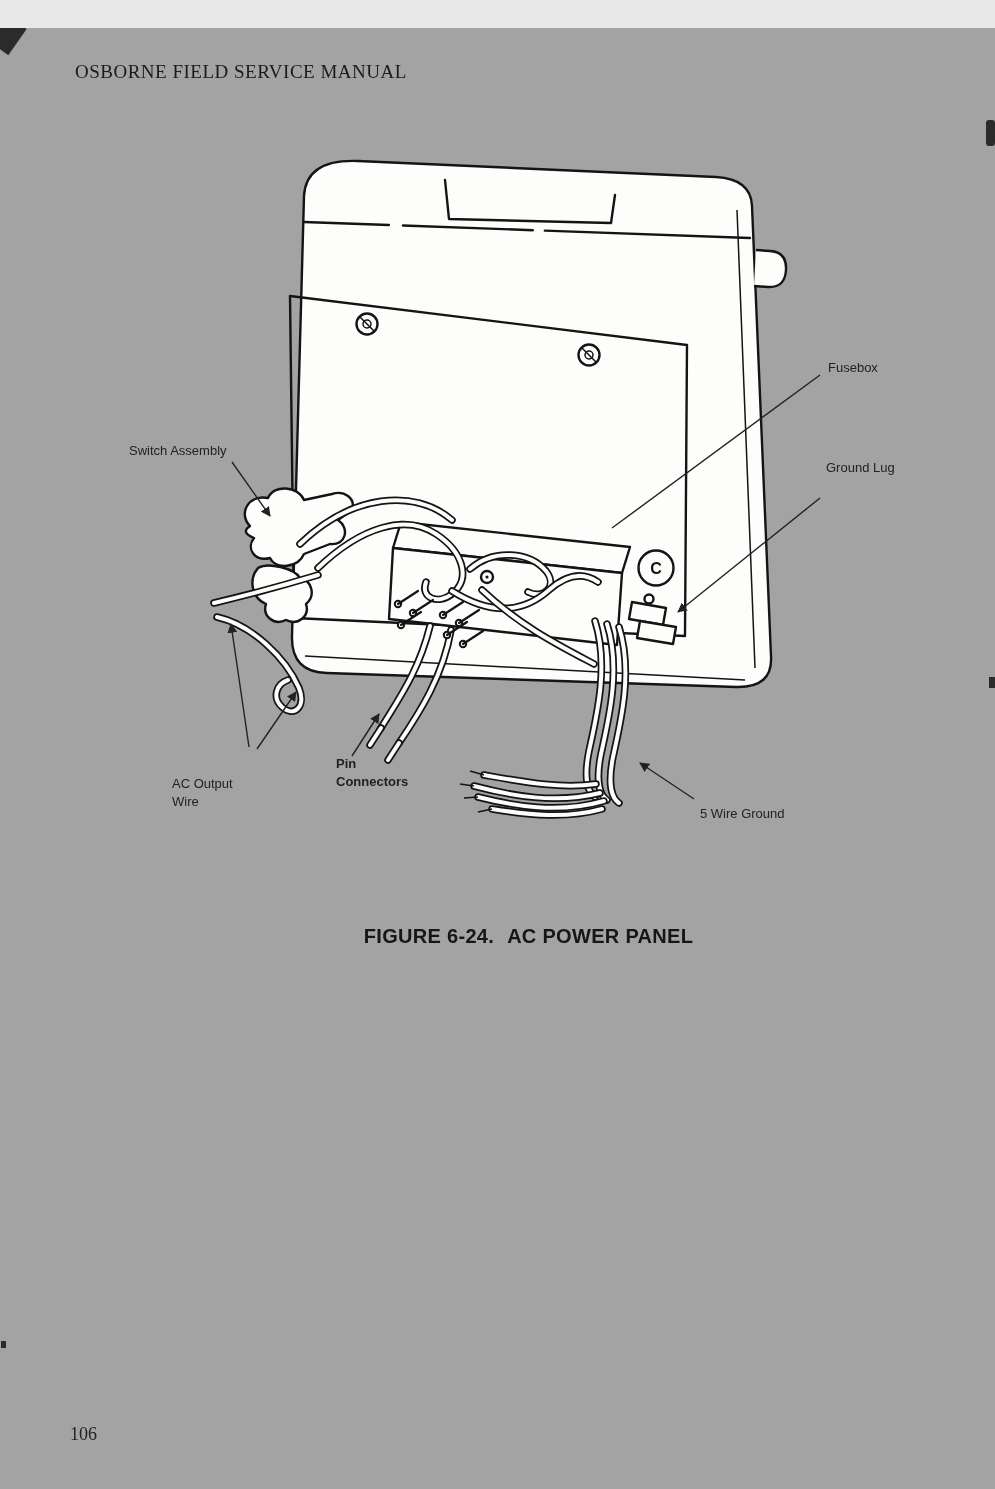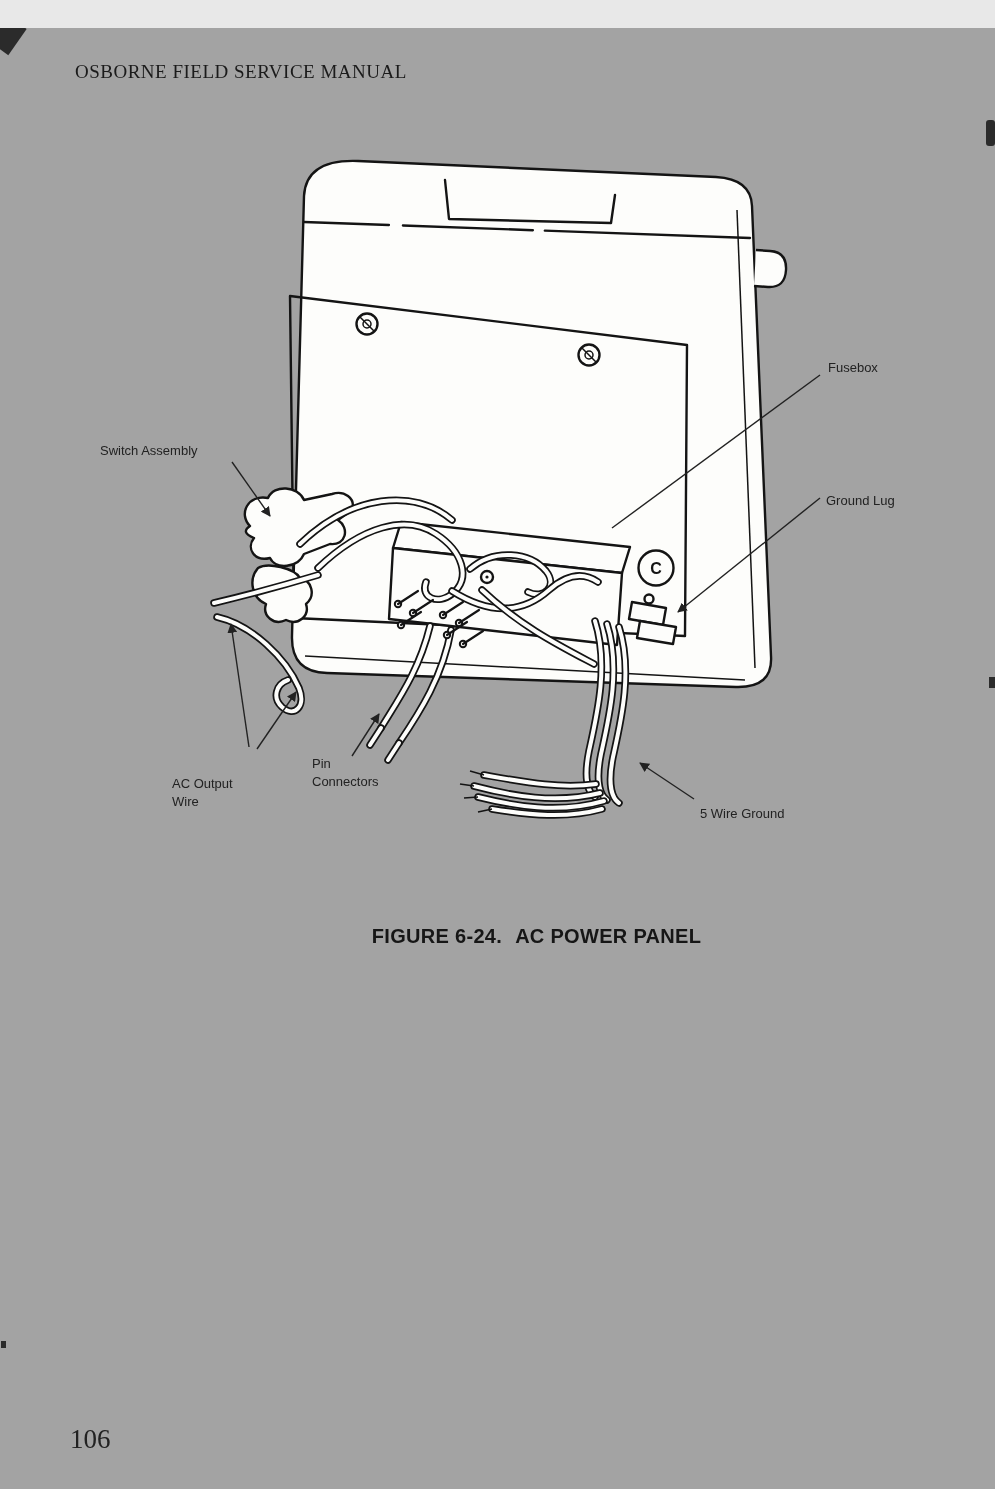--- a/index.html
+++ b/index.html
@@ -12,28 +12,28 @@
     position:absolute; left:75px; top:33px;
     font-family:"Liberation Serif", serif;
     font-size:19px; letter-spacing:0.5px; color:#1b1b1b;
     white-space:nowrap;
   }
   .diagram-label {
     position:absolute; font-size:13px; line-height:1.4; color:#222;
     white-space:nowrap;
   }
   .caption {
-    position:absolute; top:897px; left:78px; width:917px;
+    position:absolute; top:897px; left:70px; width:917px;
     text-align:center; font-weight:bold; font-size:20px;
     letter-spacing:0.3px; color:#161616; white-space:nowrap;
   }
   .caption .cap-num { margin-right:13px; }
   .page-number {
     position:absolute; left:70px; top:1396px;
-    font-family:"Liberation Serif", serif; font-size:27px; color:#222;
+    font-family:"Liberation Serif", serif; font-size:18px; color:#222;
   }
   svg.diagram { position:absolute; left:0; top:0; pointer-events:none; }
 
   .ln   { fill:none; stroke:#141414; stroke-width:2.4; stroke-linejoin:round; stroke-linecap:round; }
   .lnw  { fill:#fdfdfb; stroke:#141414; stroke-width:2.4; stroke-linejoin:round; }
   .thin { fill:none; stroke:#141414; stroke-width:1.5; }
   .leader { fill:none; stroke:#222; stroke-width:1.4; }
   .wire-outer { fill:none; stroke:#141414; stroke-width:7.5; stroke-linecap:round; }
   .wire-inner { fill:none; stroke:#fdfdfb; stroke-width:4; stroke-linecap:round; }
   .pin-head { fill:#fdfdfb; stroke:#141414; stroke-width:2; }
@@ -200,30 +200,30 @@
       <path class="leader" marker-end="url(#arrow)" d="M820,470 L678,584"></path>
       <path class="leader" marker-end="url(#arrow)" d="M249,719 L231,596"></path>
       <path class="leader" marker-end="url(#arrow)" d="M257,721 L296,664"></path>
       <path class="leader" marker-end="url(#arrow)" d="M352,728 L379,686"></path>
       <path class="leader" marker-end="url(#arrow)" d="M694,771 L640,735"></path>
     </g>
   </svg>
 
   <div class="diagram-label" style="left:828px; top:331px;">Fusebox</div>
 
-  <div class="diagram-label" style="left:100px; top:414px;text-align:right;">Switch Assembly</div>
-
-  <div class="diagram-label" style="left:826px; top:464px;">Ground Lug</div>
+  <div class="diagram-label" style="left:129px; top:414px;text-align:right;">Switch Assembly</div>
+
+  <div class="diagram-label" style="left:826px; top:431px;">Ground Lug</div>
 
   <div class="diagram-label" style="left:172px; top:747px;">
     <span>AC Output</span><br>
     <span>Wire</span>
   </div>
 
-  <div class="diagram-label" style="left:312px; top:727px;">
+  <div class="diagram-label" style="left:336px; top:727px;font-weight:bold;">
     <span>Pin</span><br>
     <span>Connectors</span>
   </div>
 
   <div class="diagram-label" style="left:700px; top:777px;">5 Wire Ground</div>
 
   <div class="caption">
     <span class="cap-num">FIGURE 6-24.</span><span>AC POWER PANEL</span>
   </div>
 

